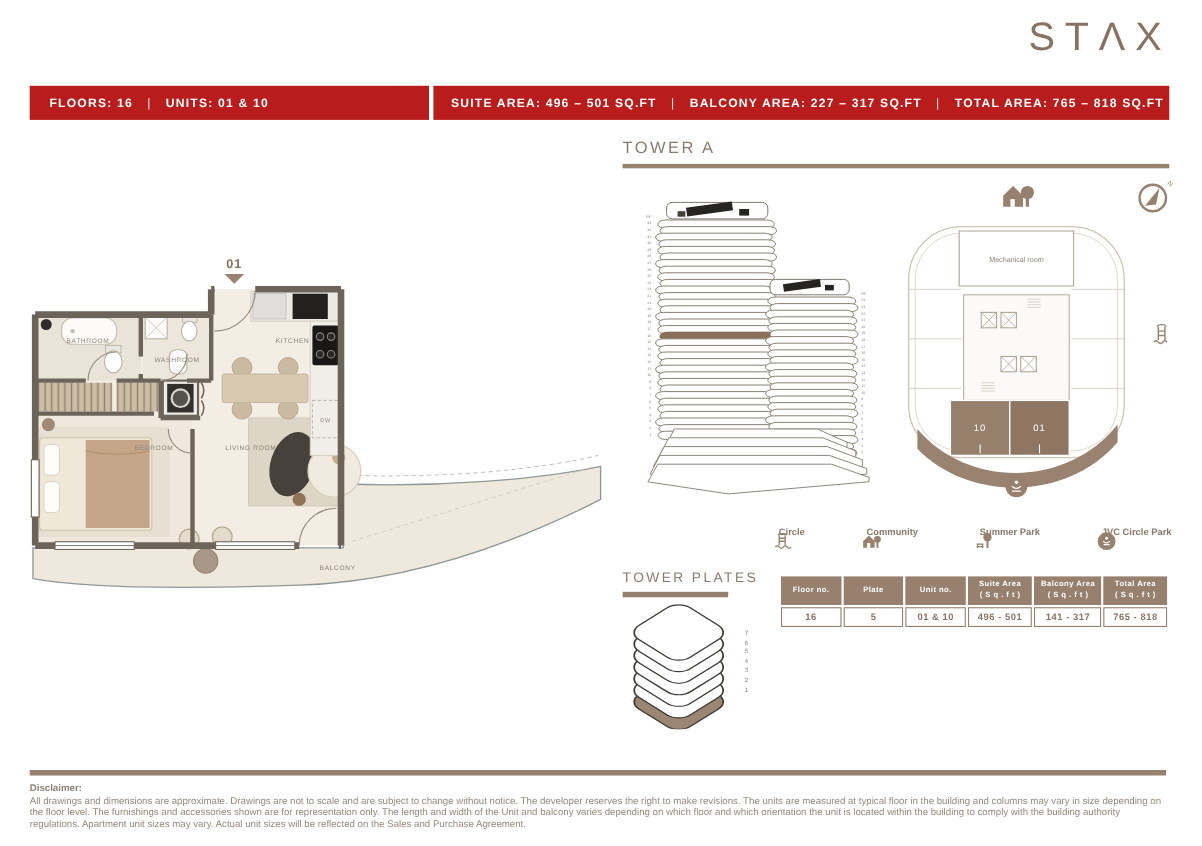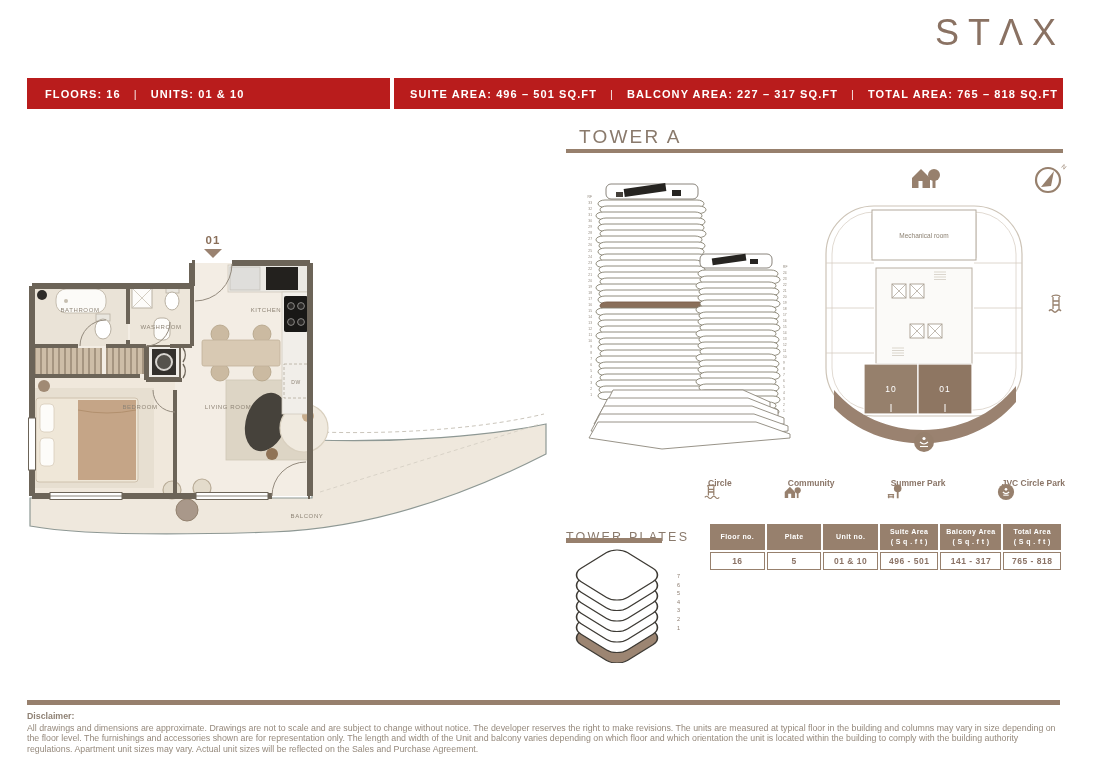--- a/index.html
+++ b/index.html
@@ -200,21 +200,21 @@
       <text x="287" y="290">BALCONY</text>
       <text x="276" y="156" font-size="5">DW</text>
     </g>
 
     <g>
       <text x="193" y="16" font-size="11.5" fill="#8a6f5a" font-weight="bold" letter-spacing="1" text-anchor="middle">01</text>
       <polygon points="184,21 202,21 193,30" fill="#9a8270"></polygon>
     </g>
   </svg>
 
-  <div class="sec-h" style="left:566px;top:126px;font-size:19px;margin-left:13px;">TOWER A</div>
+  <div class="sec-h" style="left:566px;top:126px;font-size:15px;">TOWER A</div>
   <div class="rule" style="left:566px;top:149px;width:497px;height:4px;"></div>
 
   <svg viewBox="0 0 235 305" style="left:558px;top:158px;width:235px;height:305px;">
     <g id="ta-slabs">
         <rect x="40" y="42" width="106" height="7.5" rx="7" fill="#ffffff" stroke="#85806f" stroke-width="0.9"></rect>
         <rect x="42" y="48" width="106" height="7.5" rx="7" fill="#ffffff" stroke="#85806f" stroke-width="0.9"></rect>
         <rect x="38" y="54" width="106" height="7.5" rx="7" fill="#ffffff" stroke="#85806f" stroke-width="0.9"></rect>
         <rect x="41" y="60" width="106" height="7.5" rx="7" fill="#ffffff" stroke="#85806f" stroke-width="0.9"></rect>
         <rect x="40" y="66" width="106" height="7.5" rx="7" fill="#ffffff" stroke="#85806f" stroke-width="0.9"></rect>
         <rect x="42" y="72" width="106" height="7.5" rx="7" fill="#ffffff" stroke="#85806f" stroke-width="0.9"></rect>
@@ -460,21 +460,21 @@
             <circle cx="10" cy="10" r="9" fill="#97806d"></circle>
             <circle cx="10" cy="7" r="1.5" fill="#fff"></circle>
             <path d="M6.5,10 q3.5,3.5 7,0" stroke="#fff" stroke-width="1.2" fill="none"></path>
             <path d="M7,13.5 H13" stroke="#fff" stroke-width="1.2"></path>
           </svg>
         </span>
         <span class="llabel">JVC Circle Park</span>
       </span>
     </div>
 
-  <div class="sec-h" style="left:566px;top:518px;font-size:12.5px;margin-top:12px;">TOWER PLATES</div>
+  <div class="sec-h" style="left:566px;top:518px;font-size:12.5px;">TOWER PLATES</div>
   <div class="rule" style="left:566px;top:538px;width:96px;height:5px;"></div>
   <svg id="plates-svg" viewBox="0 0 120 115" style="left:560px;top:548px;width:120px;height:115px;">
       <rect x="-33" y="-33" width="66" height="66" rx="15" transform="translate(57,90) scale(1,0.62) rotate(45)" fill="#9c8572" stroke="#3e3b35" stroke-width="1.6"></rect>
       <rect x="-33" y="-33" width="66" height="66" rx="15" transform="translate(57,79.5) scale(1,0.62) rotate(45)" fill="#ffffff" stroke="#3e3b35" stroke-width="1.6"></rect>
       <rect x="-33" y="-33" width="66" height="66" rx="15" transform="translate(57,69) scale(1,0.62) rotate(45)" fill="#ffffff" stroke="#3e3b35" stroke-width="1.6"></rect>
       <rect x="-33" y="-33" width="66" height="66" rx="15" transform="translate(57,58.5) scale(1,0.62) rotate(45)" fill="#ffffff" stroke="#3e3b35" stroke-width="1.6"></rect>
       <rect x="-33" y="-33" width="66" height="66" rx="15" transform="translate(57,48) scale(1,0.62) rotate(45)" fill="#ffffff" stroke="#3e3b35" stroke-width="1.6"></rect>
       <rect x="-33" y="-33" width="66" height="66" rx="15" transform="translate(57,37.5) scale(1,0.62) rotate(45)" fill="#ffffff" stroke="#3e3b35" stroke-width="1.6"></rect>
       <rect x="-33" y="-33" width="66" height="66" rx="15" transform="translate(57,27) scale(1,0.62) rotate(45)" fill="#ffffff" stroke="#3e3b35" stroke-width="1.6"></rect>
     </svg>

